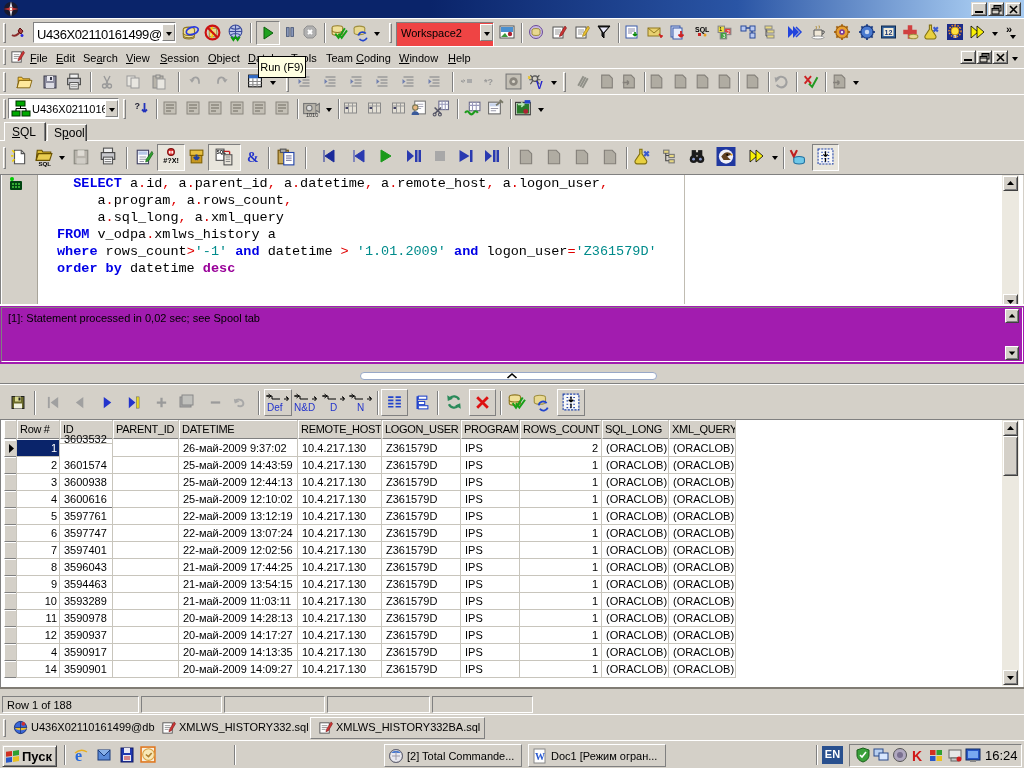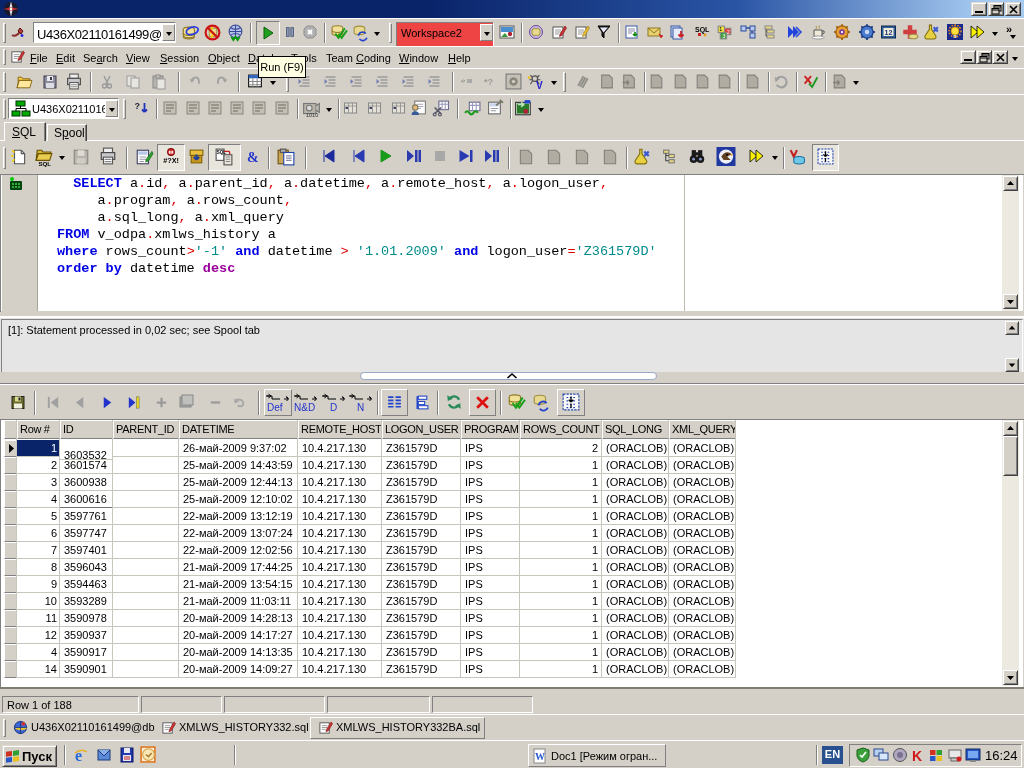--- a/index.html
+++ b/index.html
@@ -908,21 +908,21 @@
       <svg width="13" height="13" viewBox="0 0 13 13">
         <path d="M6.5 4 L10 8 H3 Z" fill="#000"></path>
       </svg>
     </div>
 <div class="sbtn" style="left:1003px;top:120px">
       <svg width="13" height="13" viewBox="0 0 13 13">
         <path d="M6.5 9 L10 5 H3 Z" fill="#000"></path>
       </svg>
     </div>
 </div>
-<div class="abs" style="left:0;top:316px;width:1024px;height:60px;background:#e5e5e5">
+<div class="abs" style="left:0;top:304px;width:1024px;height:60px;background:#a21caf">
 <div class="abs" style="left:0;top:0;width:1024px;height:2px;background:#fff"></div>
 <div class="abs" style="left:1px;top:3px;width:1022px;height:55px;border:1px solid #808080;border-right-color:#fff;border-bottom-color:#fff"></div>
 <div class="abs" style="left:8px;top:8px;font-size:11px">[1]: Statement processed in 0,02 sec; see Spool tab</div>
 <div class="sbtn" style="left:1005px;top:5px;width:14px;height:14px">
       <svg width="12" height="12" viewBox="0 0 13 13">
         <path d="M6.5 4 L10 8 H3 Z" fill="#000"></path>
       </svg>
     </div>
 <div class="sbtn" style="left:1005px;top:42px;width:14px;height:14px">
       <svg width="12" height="12" viewBox="0 0 13 13">
@@ -1101,21 +1101,21 @@
 <div class="hc" style="left:461px;top:1px;width:59px;height:19px">PROGRAM</div>
 <div class="hc" style="left:520px;top:1px;width:82px;height:19px">ROWS_COUNT</div>
 <div class="hc" style="left:602px;top:1px;width:67px;height:19px">SQL_LONG</div>
 <div class="hc" style="left:669px;top:1px;width:67px;height:19px">XML_QUERY</div>
 <div class="abs" style="left:4px;top:21px;width:13px;height:17px;background:#d4d0c8;border:1px solid;border-color:#fff #808080 #808080 #fff">
       <svg width="11" height="11" viewBox="0 0 11 11" style="left:1px;top:2px">
         <path d="M3 1 L8 5.5 L3 10 Z" fill="#000"></path>
       </svg>
     </div>
 <div class="cell" style="left:17px;top:21px;width:43px;height:17px;background:#0a246a;color:#fff;text-align:right;padding:2px 3px 0 0;border-bottom:1px solid #c8c5bc">1</div>
-<div class="cell" style="left:60px;top:24px;width:53px;height:17px;padding:6px 0 0 4px;border-bottom:1px solid #c8c5bc">3603532</div>
+<div class="cell" style="left:60px;top:8px;width:53px;height:17px;padding:6px 0 0 4px;border-bottom:1px solid #c8c5bc">3603532</div>
 <div class="cell" style="left:113px;top:21px;width:66px;height:17px;border-bottom:1px solid #c8c5bc"></div>
 <div class="cell" style="left:179px;top:21px;width:119px;height:17px;padding:2px 0 0 4px;border-bottom:1px solid #c8c5bc">26-май-2009 9:37:02</div>
 <div class="cell" style="left:298px;top:21px;width:84px;height:17px;padding:2px 0 0 4px;border-bottom:1px solid #c8c5bc">10.4.217.130</div>
 <div class="cell" style="left:382px;top:21px;width:79px;height:17px;padding:2px 0 0 4px;border-bottom:1px solid #c8c5bc">Z361579D</div>
 <div class="cell" style="left:461px;top:21px;width:59px;height:17px;padding:2px 0 0 4px;border-bottom:1px solid #c8c5bc">IPS</div>
 <div class="cell" style="left:520px;top:21px;width:82px;height:17px;text-align:right;padding:2px 4px 0 0;border-bottom:1px solid #c8c5bc">2</div>
 <div class="cell" style="left:602px;top:21px;width:67px;height:17px;padding:2px 0 0 4px;border-bottom:1px solid #c8c5bc">(ORACLOB)</div>
 <div class="cell" style="left:669px;top:21px;width:67px;height:17px;padding:2px 0 0 4px;border-bottom:1px solid #c8c5bc">(ORACLOB)</div>
 <div class="abs" style="left:4px;top:38px;width:13px;height:17px;background:#d4d0c8;border:1px solid;border-color:#fff #808080 #808080 #fff"></div>
 <div class="cell" style="left:17px;top:38px;width:43px;height:17px;text-align:right;padding:2px 3px 0 0;border-bottom:1px solid #c8c5bc">2</div>
@@ -1356,20 +1356,31 @@
       </svg>
     </div>
 <div class="abs" style="left:140px;top:5px;width:17px;height:17px">
       <svg width="17" height="17" viewBox="0 0 16 16">
         <rect x="1" y="1" width="13" height="14" fill="#f8f0e0" stroke="#e07820" stroke-width="1.5"></rect>
         <circle cx="8" cy="8" r="5.5" fill="#f8e8b8" stroke="#d8a040"></circle>
         <path d="M5.5 8 L8 10 L11 6.5" stroke="#b08030" stroke-width="1.5" fill="none"></path>
       </svg>
     </div>
 <div class="sep" style="left:234px;top:4px;height:20px"></div>
+<div class="abs" style="left:384px;top:3px;width:138px;height:23px;background:#d4d0c8;border:1px solid;border-color:#fff #808080 #808080 #fff">
+      <div class="abs" style="left:3px;top:3px;width:16px;height:16px">
+        <svg width="16" height="16" viewBox="0 0 16 16">
+          <circle cx="8" cy="8" r="6.5" fill="#e8e8f0" stroke="#888"></circle>
+          <path d="M3 5 a6.5 6.5 0 0 1 10 0 Z" fill="#4a7ad0"></path>
+          <circle cx="8" cy="8" r="6.5" fill="none" stroke="#667"></circle>
+          <path d="M4 8 h8 M8 4 v8" stroke="#99a"></path>
+        </svg>
+      </div>
+      <div class="abs" style="left:22px;top:5px;font-size:11px;font-weight:normal;white-space:nowrap;width:112px;overflow:hidden">[2] Total Commande...</div>
+    </div>
 <div class="abs" style="left:528px;top:3px;width:138px;height:23px;background:#d4d0c8;border:1px solid;border-color:#fff #808080 #808080 #fff">
       <div class="abs" style="left:3px;top:3px;width:16px;height:16px">
         <svg width="16" height="16" viewBox="0 0 16 16">
           <rect x="2" y="1" width="11" height="14" fill="#fff" stroke="#888"></rect>
           <text x="3" y="12" font-size="10" font-weight="bold" fill="#2a5ad0" font-family="Liberation Serif">W</text>
         </svg>
       </div>
       <div class="abs" style="left:22px;top:5px;font-size:11px;font-weight:normal;white-space:nowrap;width:112px;overflow:hidden">Doc1 [Режим огран...</div>
     </div>
 <div class="sep" style="left:816px;top:4px;height:20px"></div>

